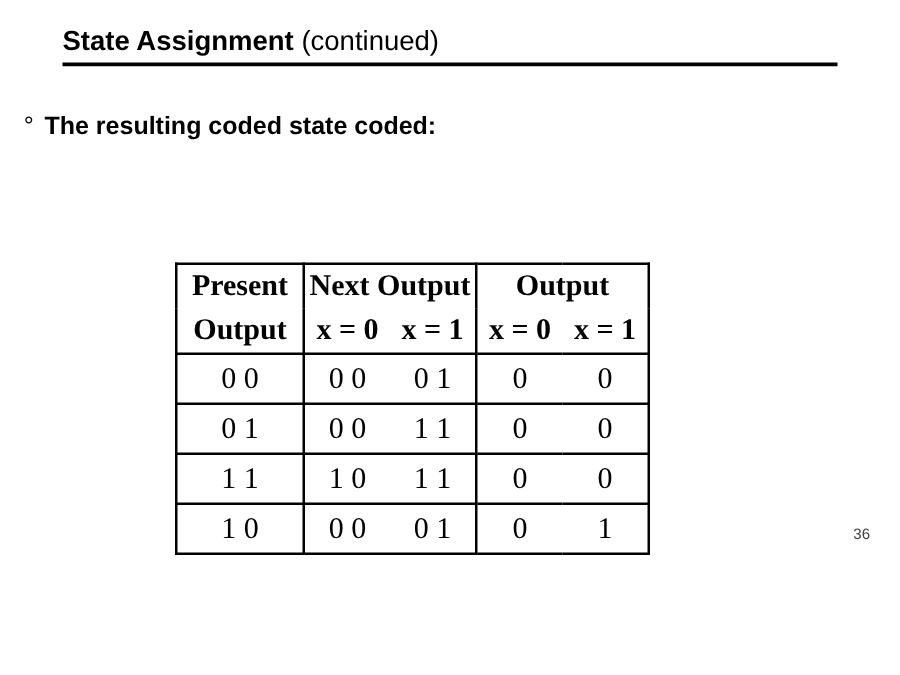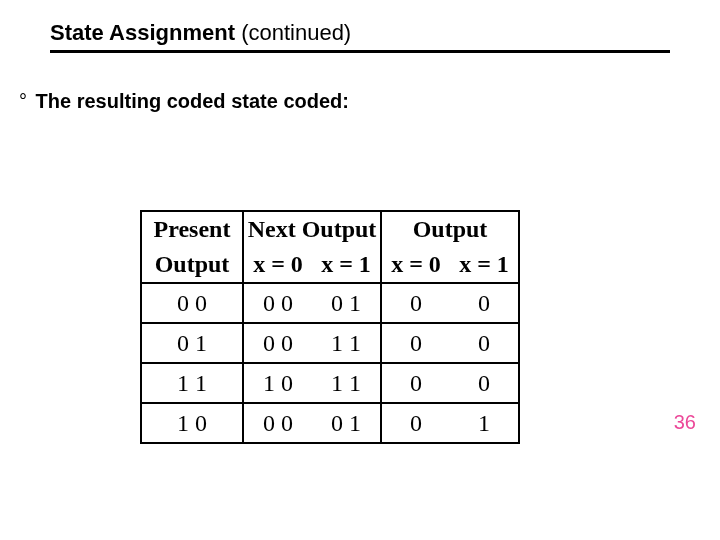--- a/index.html
+++ b/index.html
@@ -81,23 +81,23 @@
     border-top: none;
   }
   table.state .col-present { width: 100px; }
   table.state .col-half    { width: 68px; }
   table.state tr.datarow td { height: 30px; }
 
   .pagenum {
     position: absolute;
     right: 24px;
     bottom: 14px;
-    font-size: 20px;
+    font-size: 12px;
     font-family: Arial, Helvetica, sans-serif;
-    color: #ec4899;
+    color: #404040;
   }
 </style>
 </head>
 <body>
 
 <div class="slide">
 
   <div class="title-wrap">
     <div class="title">
       <span>State Assignment</span><span class="cont"> (continued)</span>

